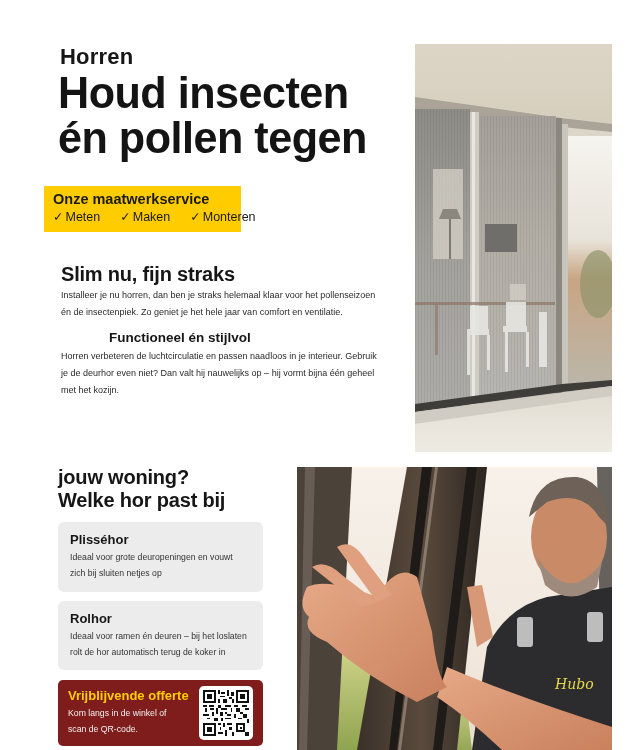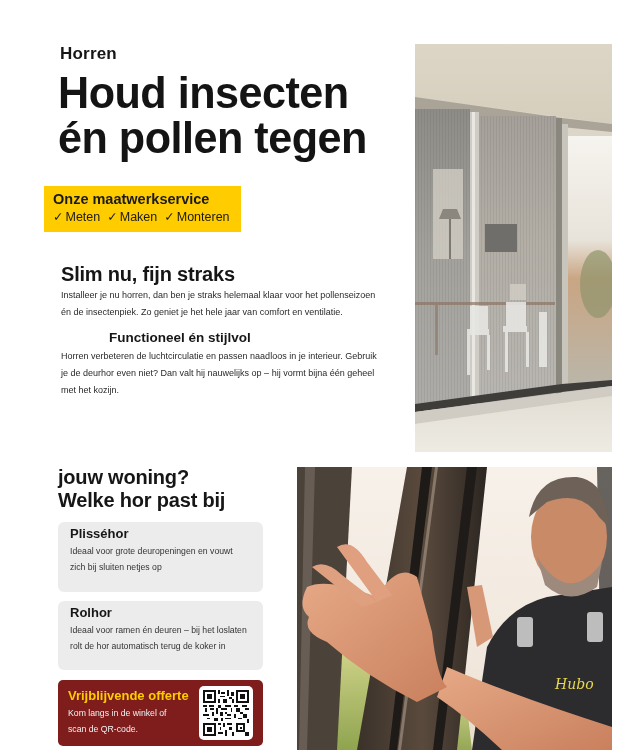--- a/index.html
+++ b/index.html
@@ -2,27 +2,27 @@
 <html><head>
 <meta charset="utf-8">
 <style>
   * { box-sizing: border-box; margin: 0; padding: 0; }
   html, body { width: 630px; height: 750px; background: #ffffff; overflow: hidden; }
   body { position: relative; font-family: "Liberation Sans", "DejaVu Sans", sans-serif; color: #161616; }
 
   .abs { position: absolute; }
 
   
-  .kicker { left: 60px; top: 44px; font-size: 17px; font-weight: 700; letter-spacing: 0.2px; color: #161616; }
+  .kicker { left: 60px; top: 44px; font-size: 22px; font-weight: 700; letter-spacing: 0.2px; color: #161616; }
   .headline { left: 58px; top: 70px; font-size: 44px; line-height: 45px; font-weight: 700; letter-spacing: -0.5px; color: #141414; transform: scaleX(0.98); transform-origin: left top; }
 
   
   .service { left: 44px; top: 186px; width: 197px; height: 46px; background: #ffcc00; border-radius: 0; padding: 5px 9px; }
   .service-title { font-size: 14.5px; font-weight: 700; line-height: 17px; color: #1a1a1a; }
-  .service-items { display: flex; gap: 7px; margin-top: 2px; font-size: 12.5px; line-height: 15px; color: #1a1a1a; }
+  .service-items { display: flex; gap: 20px; margin-top: 2px; font-size: 12.5px; line-height: 15px; color: #1a1a1a; }
   .service-item { white-space: nowrap; }
   .service-item .check { font-weight: 700; margin-right: 2px; }
 
   
   .sec-title-lg { font-size: 20px; font-weight: 700; line-height: 22px; color: #161616; letter-spacing: -0.2px; }
   .sec-title-md { font-size: 13.5px; font-weight: 700; line-height: 16px; color: #161616; padding-left: 48px; }
   .body-text { font-size: 9px; line-height: 17px; color: #2a2a2a; }
 
   .sec1 { left: 61px; top: 263px; width: 320px; }
   .sec1 .body-text { margin-top: 2px; }
@@ -30,21 +30,21 @@
   .sec2 .body-text { margin-top: 2px; }
 
   
   .photo { overflow: hidden; }
   .photo-top { left: 415px; top: 44px; width: 197px; height: 408px; background: #dcd6c8; }
   .photo-bottom { left: 297px; top: 467px; width: 315px; height: 283px; background: #fef9c3; }
 
   
   .question { left: 58px; top: 466px; width: 210px; font-size: 20px; line-height: 23px; font-weight: 700; color: #161616; letter-spacing: -0.2px; }
 
-  .card { left: 58px; width: 205px; background: #ececec; border-radius: 6px; padding: 4px 12px; }
+  .card { left: 58px; width: 205px; background: #ececec; border-radius: 6px; padding: 10px 12px; }
   .card-1 { top: 522px; height: 70px; }
   .card-2 { top: 601px; height: 69px; }
   .card-title { font-size: 13px; font-weight: 700; line-height: 16px; color: #161616; }
   .card-text { font-size: 8.7px; line-height: 16px; color: #333; margin-top: 1px; }
 
   .cta { left: 58px; top: 680px; width: 205px; height: 66px; background: #7f1d1d; border-radius: 5px; padding: 8px 10px; }
   .cta-title { font-size: 13px; font-weight: 700; line-height: 16px; color: #ffcc00; }
   .cta-text { font-size: 8.7px; line-height: 16px; color: #f0f0f0; margin-top: 1px; width: 120px; }
   .qr { position: absolute; right: 10px; top: 6px; width: 54px; height: 54px; background: #ffffff; border-radius: 5px; padding: 4px; }
   .qr svg { width: 46px; height: 46px; display: block; }

